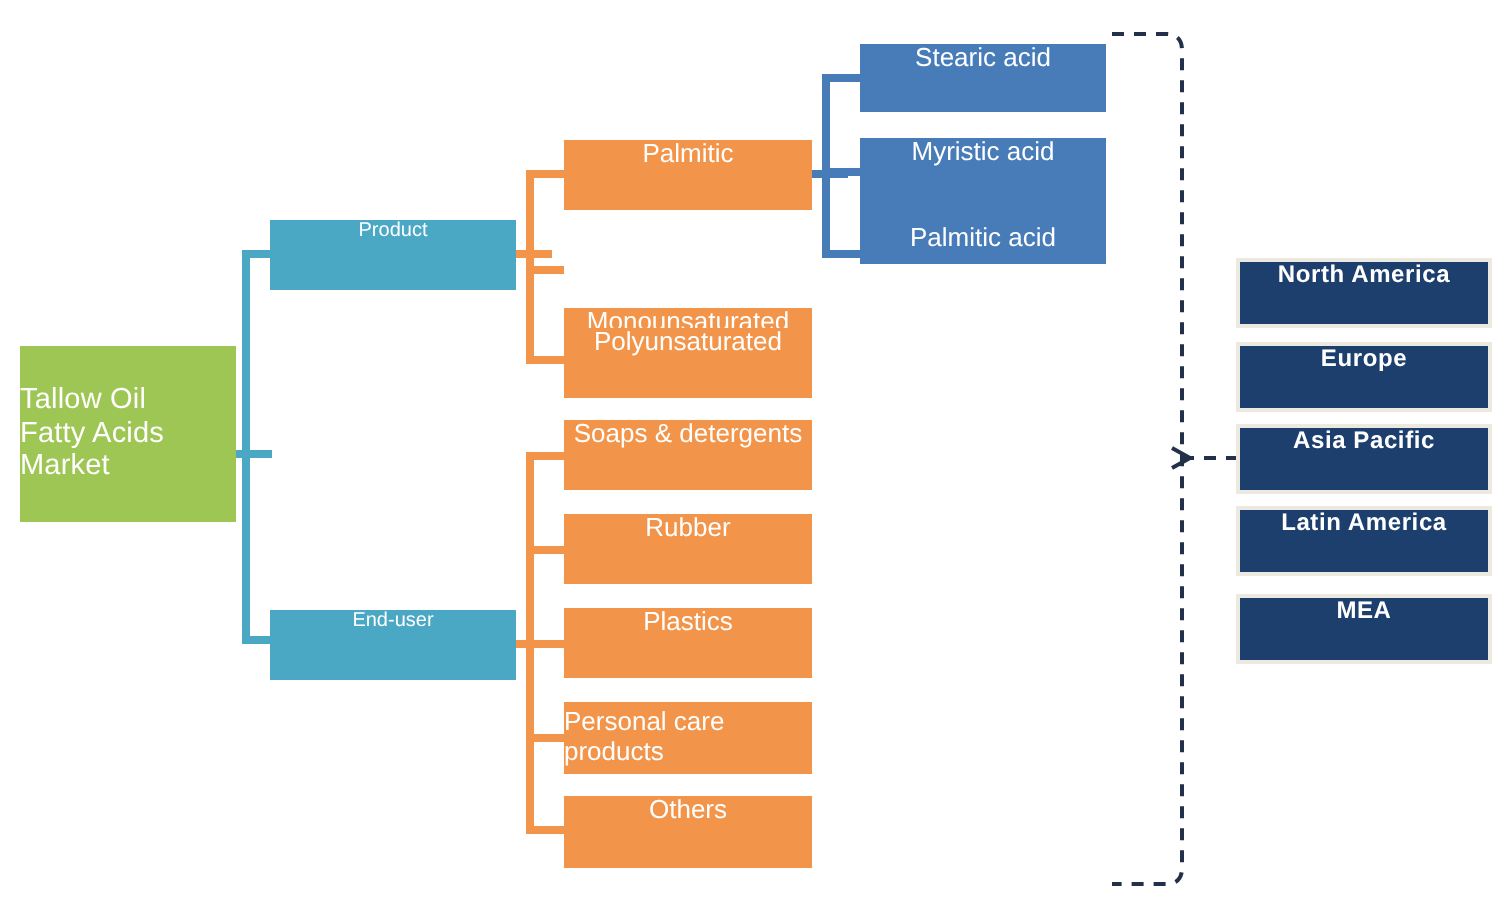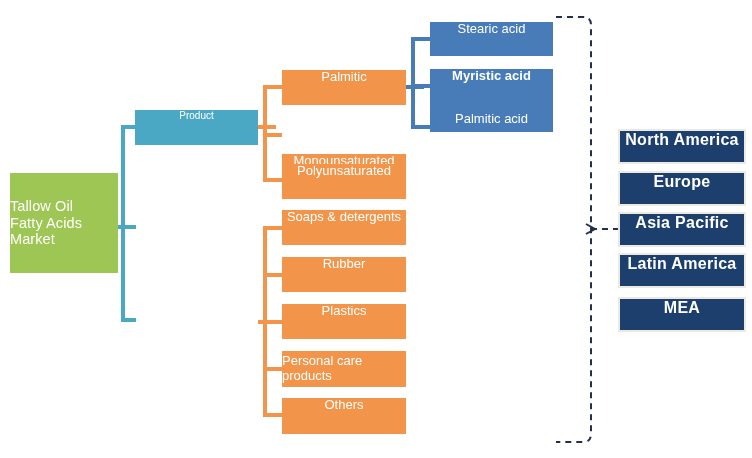--- a/index.html
+++ b/index.html
@@ -40,21 +40,21 @@
   .sub {
     background: #f2954a;
     font-size: 13px;
   }
   .acid {
     background: #477cb8;
     font-size: 13px;
   }
   .region {
     background: #1d3f6e;
-    font-size: 16px;
+    font-size: 12px;
     font-weight: bold;
     border: 2px solid #ece9e1;
     letter-spacing: 0.3px;
   }
   .line {
     position: absolute;
     z-index: 1;
   }
   .line-blue  { background: #4aa8c4; }
   .line-orange{ background: #f2954a; }
@@ -102,44 +102,47 @@
   <div class="line line-orange" style="left:263px; top:320px; width:19px; height:4px;"></div>
   <div class="line line-orange" style="left:263px; top:367px; width:19px; height:4px;"></div>
   <div class="line line-orange" style="left:263px; top:413px; width:19px; height:4px;"></div>
 
   <svg class="bracket" viewBox="0 0 752 458">
     <path d="M 556 17 L 583 17 Q 591 17 591 25 L 591 434 Q 591 442 583 442 L 556 442" fill="none" stroke="#22304a" stroke-width="2" stroke-dasharray="6 5" stroke-linecap="butt"></path>
     <path d="M 591 229 L 618 229" fill="none" stroke="#22304a" stroke-width="2" stroke-dasharray="6 5"></path>
     <path d="M 586 224 L 595 229 L 586 234" fill="none" stroke="#22304a" stroke-width="2" stroke-linejoin="miter"></path>
   </svg>
 
-  <div class="node root" style="left:10px; top:173px; width:108px; height:100px; flex-direction:column;">
+  <div class="node root" style="left:10px; top:173px; width:108px; height:88px; flex-direction:column;">
     <span>Tallow Oil</span>
     <span>Fatty Acids</span>
     <span>Market</span>
   </div>
 
   <div class="node cat" style="left:135px; top:110px; width:123px; height:35px;">
     <span>Product</span>
+  </div>
+  <div class="node cat" style="left:135px; top:305px; width:123px; height:35px;">
+    <span>End-user</span>
   </div>
 
   <div class="node sub" style="left:282px; top:70px; width:124px; height:35px;">
     <span>Palmitic</span>
   </div>
   <div class="node sub" style="left:282px; top:118px; width:124px; height:35px;margin-top:36px;">
     <span>Monounsaturated</span>
   </div>
   <div class="node sub" style="left:282px; top:164px; width:124px; height:35px;">
     <span>Polyunsaturated</span>
   </div>
 
   <div class="node acid" style="left:430px; top:22px; width:123px; height:34px;">
     <span>Stearic acid</span>
   </div>
-  <div class="node acid" style="left:430px; top:69px; width:123px; height:47px;font-weight:bold;">
+  <div class="node acid" style="left:430px; top:69px; width:123px; height:47px;">
     <span>Myristic acid</span>
   </div>
   <div class="node acid" style="left:430px; top:112px; width:123px; height:20px;">
     <span>Palmitic acid</span>
   </div>
 
   <div class="node sub" style="left:282px; top:210px; width:124px; height:35px;">
     <span>Soaps &amp; detergents</span>
   </div>
   <div class="node sub" style="left:282px; top:257px; width:124px; height:35px;">

